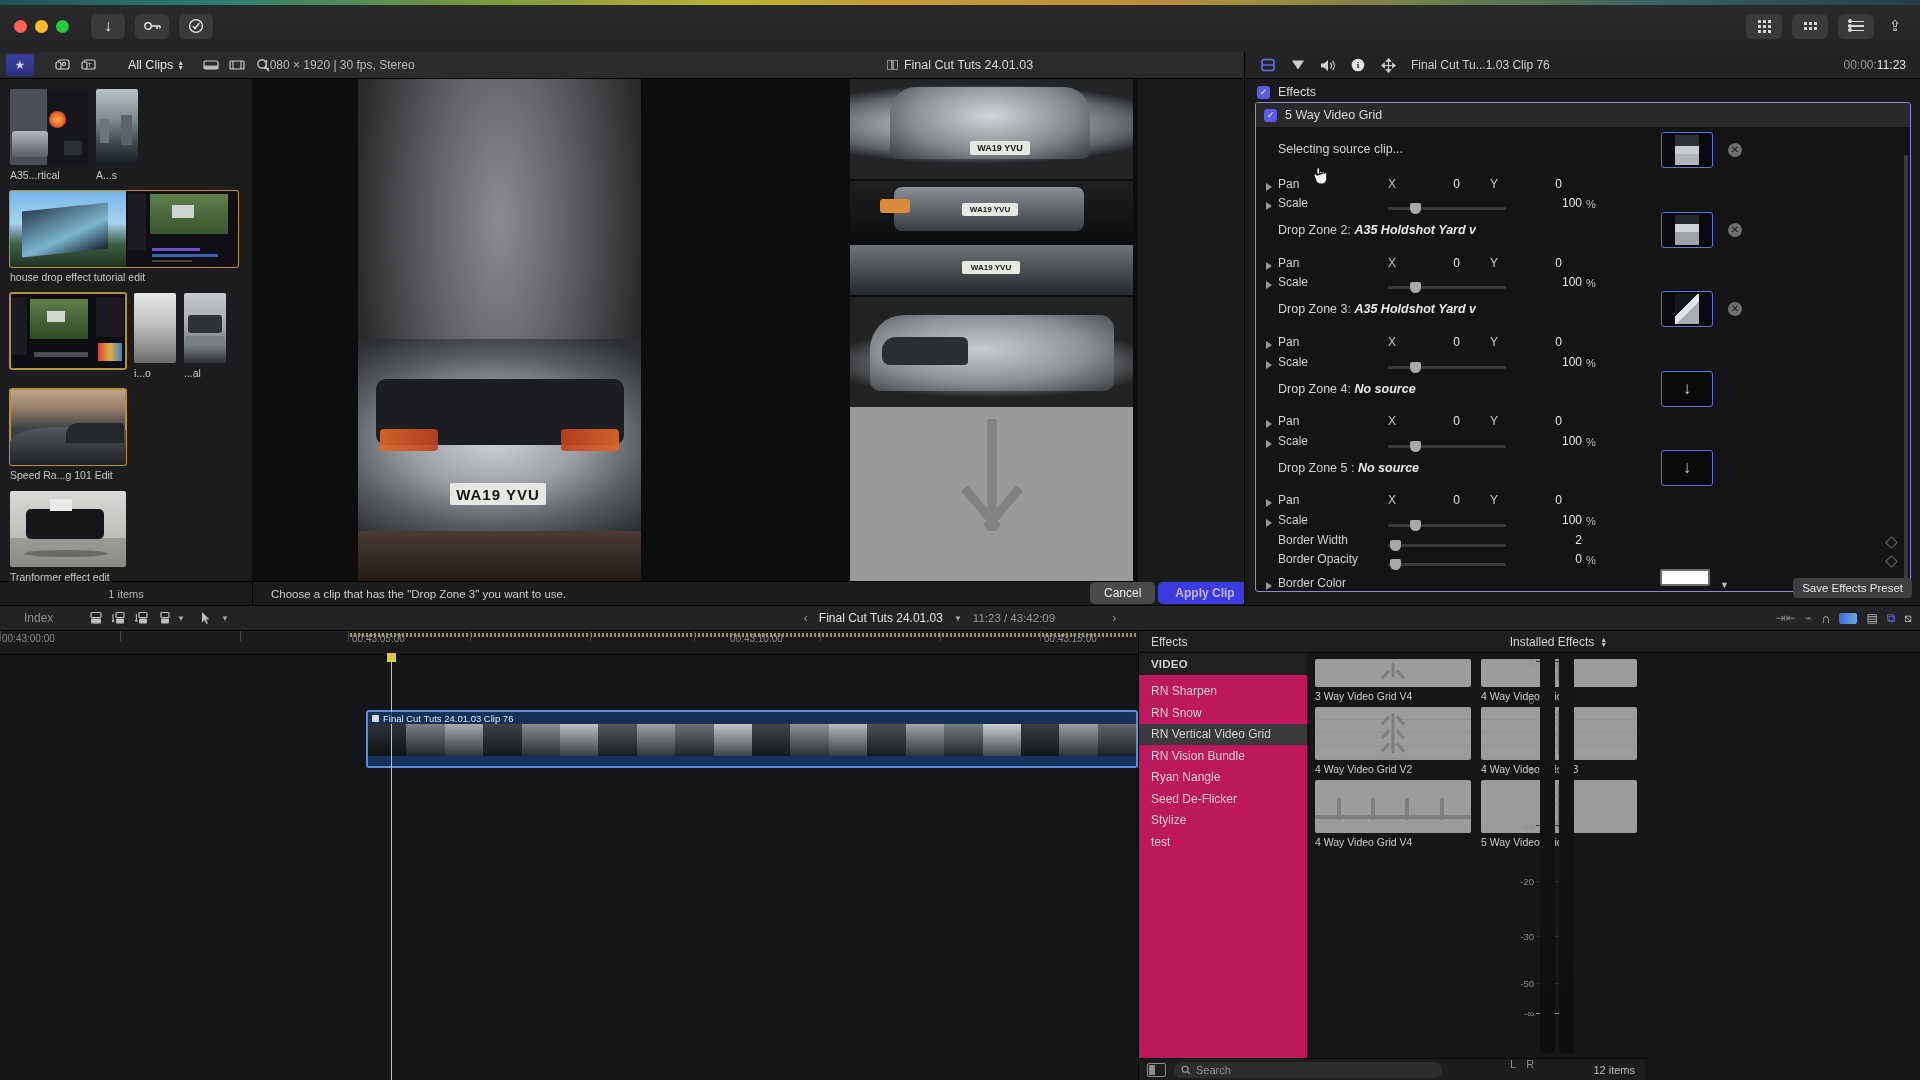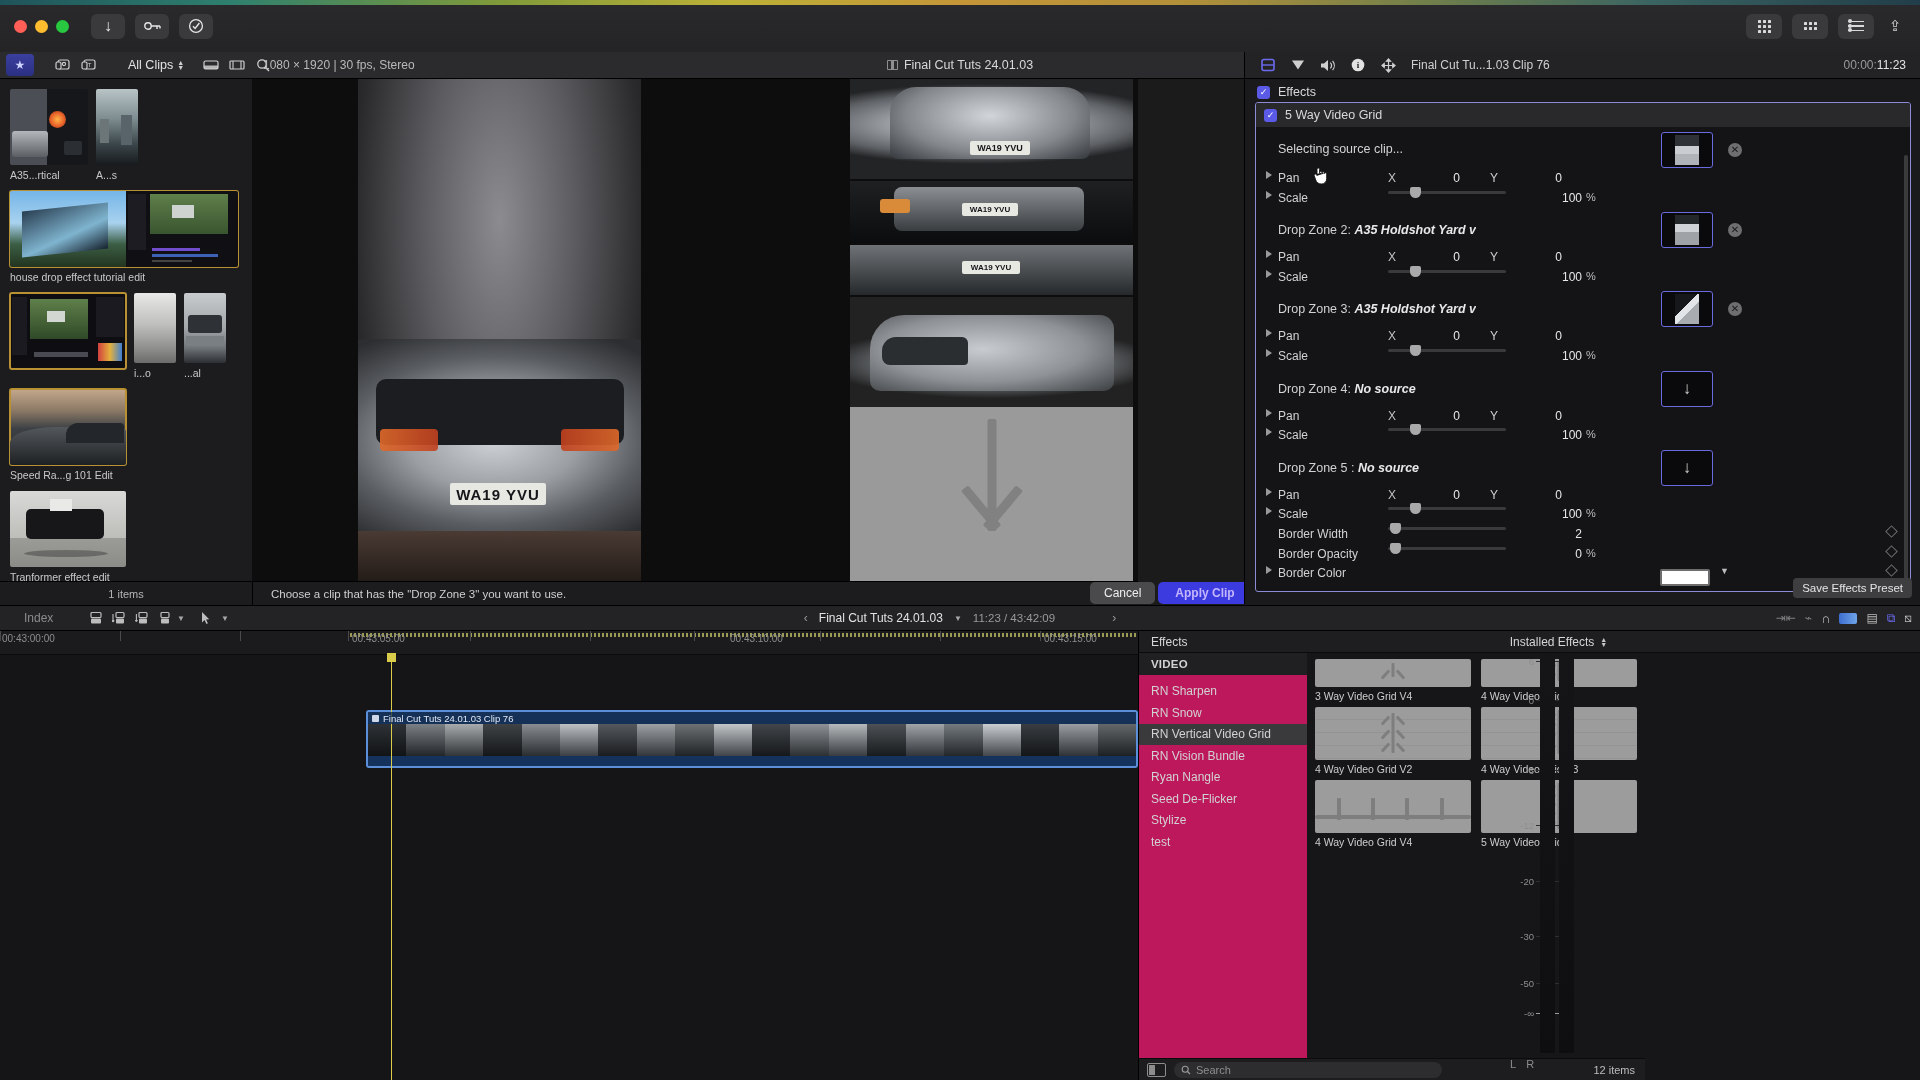--- a/index.html
+++ b/index.html
@@ -164,21 +164,21 @@
     width:13px;height:13px;border-radius:3px;background:#5a5ae6;
     display:flex;align-items:center;justify-content:center;color:#fff;font-size:9px;line-height:1;
   }
   .effect-card{
     position:absolute;left:10px;top:50px;width:656px;height:490px;
     border:1px solid #8b8bd8;border-radius:3px;overflow:hidden;background:#141416;
   }
   .ec-head{
     height:24px;background:#29292c;display:flex;align-items:center;gap:8px;padding-left:8px;font-size:12.5px;
   }
-  .prow{display:flex;align-items:flex-start;height:19.6px;font-size:12px;color:#cfcfcf;position:relative;}
+  .prow{display:flex;align-items:flex-end;height:19.6px;font-size:12px;color:#cfcfcf;position:relative;}
   .disc{width:0;height:0;border-left:6px solid #9a9a9a;border-top:4px solid transparent;border-bottom:4px solid transparent;margin-left:10px;margin-right:6px;}
   .plabel{width:92px;color:#d2d2d2;}
   .plabel.ind{margin-left:22px;width:auto;}
   .slider{position:relative;width:118px;height:3px;background:#3a3a3c;border-radius:2px;}
   .slider .knob{position:absolute;top:-4px;width:11px;height:11px;background:#a9a9a9;border-radius:2px 2px 50% 50%;}
   .val{min-width:34px;text-align:right;color:#e8e8e8;font-size:12px;}
   .unit{color:#bdbdbd;font-size:11px;margin-left:4px;}
   .xy{display:flex;align-items:center;gap:5px;}
   .xy .ax{color:#c2c2c2;}
   .kf{position:absolute;right:14px;width:9px;height:9px;border:1px solid #6d6d6d;transform:rotate(45deg);}

